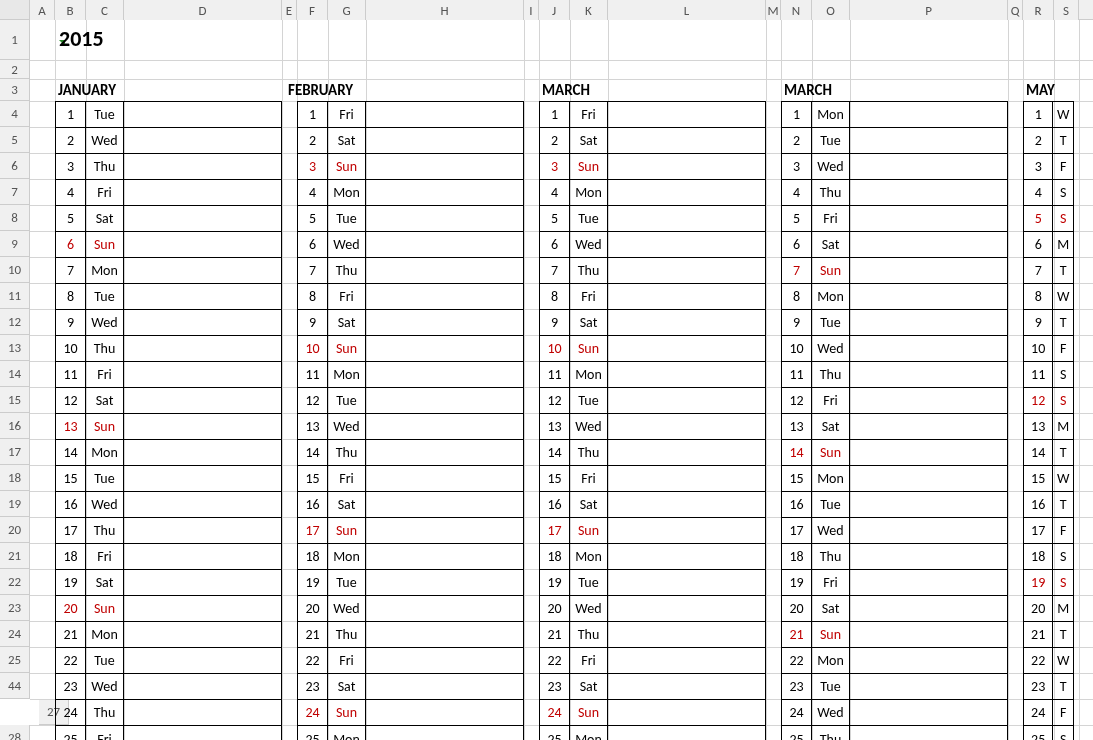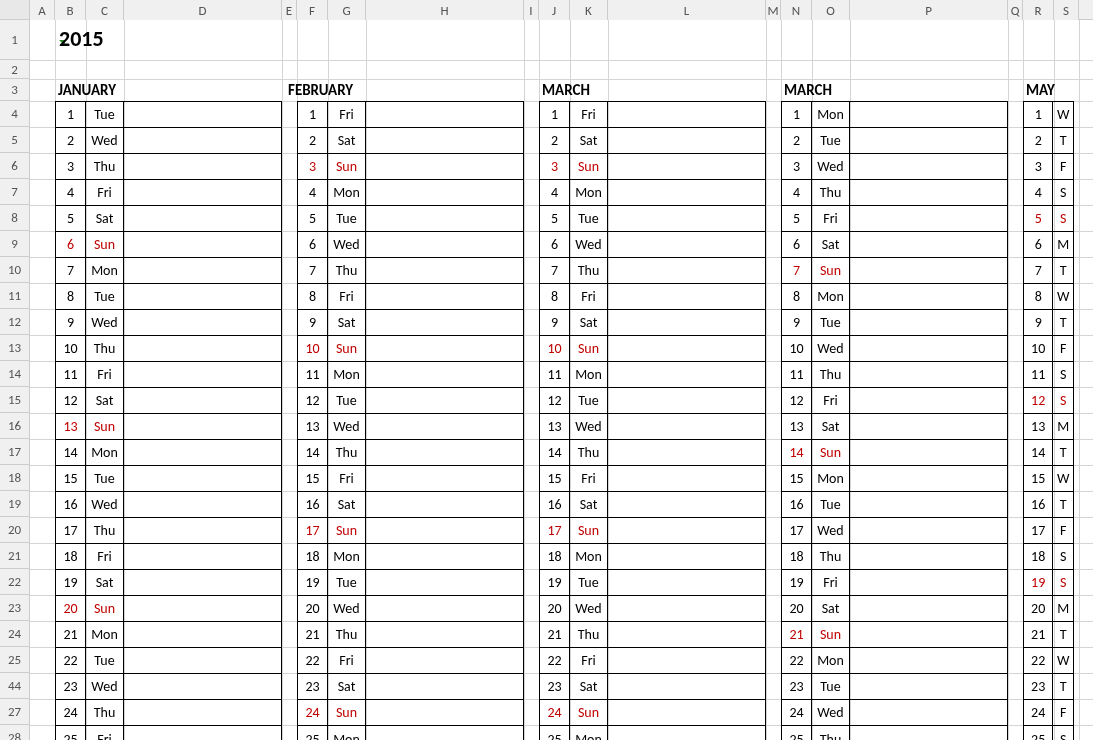--- a/index.html
+++ b/index.html
@@ -72,21 +72,21 @@
       <div class="rh" style="height: 26px;">17</div>
       <div class="rh" style="height: 26px;">18</div>
       <div class="rh" style="height: 26px;">19</div>
       <div class="rh" style="height: 26px;">20</div>
       <div class="rh" style="height: 26px;">21</div>
       <div class="rh" style="height: 26px;">22</div>
       <div class="rh" style="height: 26px;">23</div>
       <div class="rh" style="height: 26px;">24</div>
       <div class="rh" style="height: 26px;">25</div>
       <div class="rh" style="height: 26px;">44</div>
-      <div class="rh" style="height: 26px;">27</div>
+      <div class="rh" style="height: 26px; margin-left: 39px;">27</div>
       <div class="rh" style="height: 26px;">28</div>
     </div>
  <div class="gridlines">
       <div class="vline" style="left: 25px;"></div>
       <div class="vline" style="left: 56px;"></div>
       <div class="vline" style="left: 94px;"></div>
       <div class="vline" style="left: 252px;"></div>
       <div class="vline" style="left: 267px;"></div>
       <div class="vline" style="left: 298px;"></div>
       <div class="vline" style="left: 336px;"></div>

